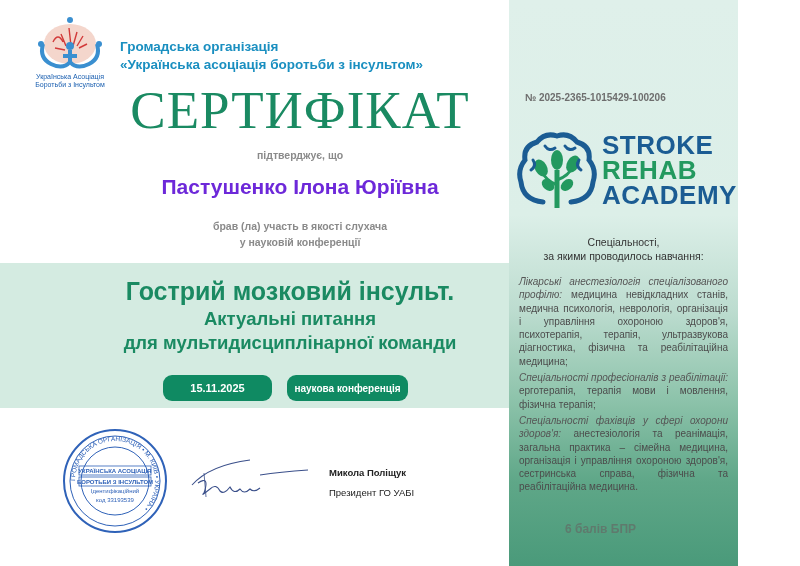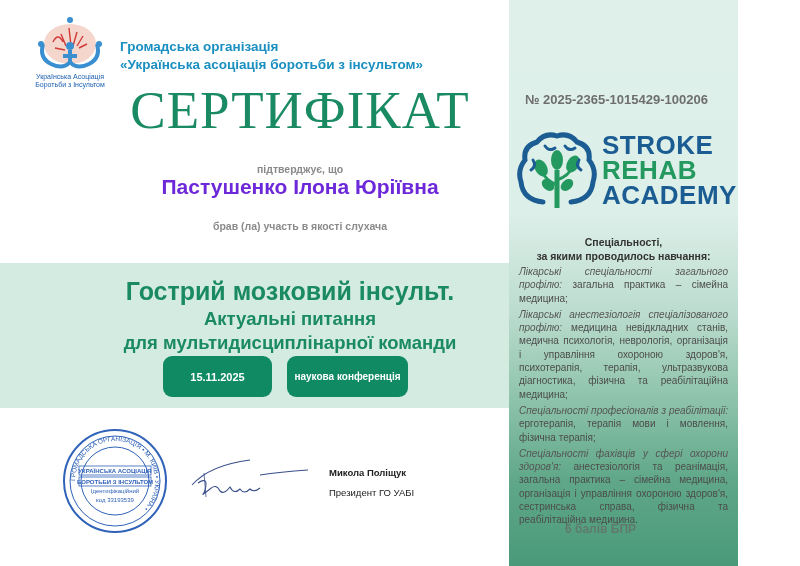--- a/index.html
+++ b/index.html
@@ -24,61 +24,61 @@
 
   .org-logo { left: 33px; top: 14px; width: 74px; height: 76px; }
   .org-name {
     left: 120px; top: 38px; color: #1a8fc0; font-weight: bold; font-size: 13.5px; line-height: 18px;
   }
   .cert-title {
     left: 110px; top: 80px; width: 380px; text-align: center;
     font-family: "Liberation Serif", serif; color: #1a8a62; font-size: 53px; letter-spacing: 1px; line-height: 60px;
   }
   .confirms {
-    left: 110px; top: 163px; width: 380px; text-align: center;
+    left: 110px; top: 149px; width: 380px; text-align: center;
     color: #8a8a8a; font-weight: bold; font-size: 10.5px;
   }
   .person-name {
     left: 100px; top: 175px; width: 400px; text-align: center;
     color: #6d28d9; font-weight: bold; font-size: 21px;
   }
   .participation {
     left: 110px; top: 218px; width: 380px; text-align: center;
     color: #8a8a8a; font-weight: bold; font-size: 10.5px; line-height: 16px;
   }
   .event-title {
     left: 60px; top: 275px; width: 460px; text-align: center;
     color: #1a8a62; font-weight: bold;
   }
   .event-title .t1 { font-size: 25px; line-height: 32px; }
   .event-title .t2 { font-size: 18.5px; line-height: 24px; }
 
   .pill {
-    top: 356px; height: 41px; border-radius: 9px; background: #0f8a62;
+    top: 375px; height: 26px; border-radius: 9px; background: #0f8a62;
     color: #ffffff; font-weight: bold; font-size: 11px;
     display: flex; align-items: center; justify-content: center;
   }
   .pill-date { left: 163px; width: 109px; }
   .pill-type { left: 287px; width: 121px; font-size: 10px; }
 
   .stamp { left: 62px; top: 428px; width: 106px; height: 106px; }
   .signature { left: 190px; top: 455px; width: 120px; height: 45px; }
   .signer-name { left: 329px; top: 467px; font-size: 9.5px; font-weight: bold; color: #222; }
   .signer-title { left: 329px; top: 487px; font-size: 9.5px; color: #222; }
 
-  .cert-number { left: 525px; top: 92px; font-size: 13px; font-weight: bold; color: #6e6e6e; }
+  .cert-number { left: 525px; top: 92px; font-size: 10px; font-weight: bold; color: #6e6e6e; }
   .sra-logo-icon { left: 515px; top: 130px; width: 85px; height: 85px; }
   .sra-text { left: 602px; top: 133px; font-weight: bold; font-size: 26px; line-height: 25px; letter-spacing: 0.5px; }
   .sra-text .blue { color: #1b5c93; }
   .sra-text .green { color: #23995f; }
 
   .spec-block {
     left: 519px; top: 236px; width: 209px; color: #4c4c4c; font-size: 10px; line-height: 13.3px;
   }
-  .spec-head { text-align: center; font-weight: bold; color: #333; font-size: 10.5px; line-height: 13.5px; margin-bottom: 2px; }
+  .spec-head { text-align: center; font-weight: normal; color: #333; font-size: 10.5px; line-height: 13.5px; margin-bottom: 12px; }
   .spec-item { text-align: justify; margin-bottom: 3px; hyphens: manual; }
   .spec-item i { color: #555; }
   .cpd-points { left: 565px; top: 522px; font-weight: bold; font-size: 12px; color: #5f7a6d; }
 </style>
 </head>
 <body>
 
 <div class="abs right-panel"></div>
 <div class="abs band"></div>
 
@@ -100,20 +100,21 @@
 <div class="abs org-name">
   <div>Громадська організація</div>
   <div>«Українська асоціація боротьби з інсультом»</div>
 </div>
 
 <div class="abs cert-title">СЕРТИФІКАТ</div>
 <div class="abs confirms">підтверджує, що</div>
 <div class="abs person-name">Пастушенко Ілона Юріївна</div>
 <div class="abs participation">
   <div>брав (ла) участь в якості слухача</div>
+  <div>у науковій конференції</div>
 </div>
 
 <div class="abs event-title">
   <div class="t1">Гострий мозковий інсульт.</div>
   <div class="t2">Актуальні питання</div>
   <div class="t2">для мультидисциплінарної команди</div>
 </div>
 
 <div class="abs pill pill-date">15.11.2025</div>
 <div class="abs pill pill-type">наукова конференція</div>
@@ -162,24 +163,20 @@
   <div class="green">REHAB</div>
   <div class="blue">ACADEMY</div>
 </div>
 
 <div class="abs spec-block">
   <div class="spec-head">
     <div>Спеціальності,</div>
     <div>за якими проводилось навчання:</div>
   </div>
   <div class="spec-item">
-    <i>Лікарські спеціальності загального профілю:</i>
-    <span>загальна практика – сімейна медицина;</span>
-  </div>
-  <div class="spec-item">
     <i>Лікарські анестезіологія спеціалізованого профілю:</i>
     <span>медицина невідкладних станів, медична психологія, неврологія, організація і управління охороною здоров'я, психотерапія, терапія, ультразвукова діагностика, фізична та реабілітаційна медицина;</span>
   </div>
   <div class="spec-item">
     <i>Спеціальності професіоналів з реабілітації:</i>
     <span>ерготерапія, терапія мови і мовлення, фізична терапія;</span>
   </div>
   <div class="spec-item">
     <i>Спеціальності фахівців у сфері охорони здоров'я:</i>
     <span>анестезіологія та реанімація, загальна практика – сімейна медицина, організація і управління охороною здоров'я, сестринська справа, фізична та реабілітаційна медицина.</span>

